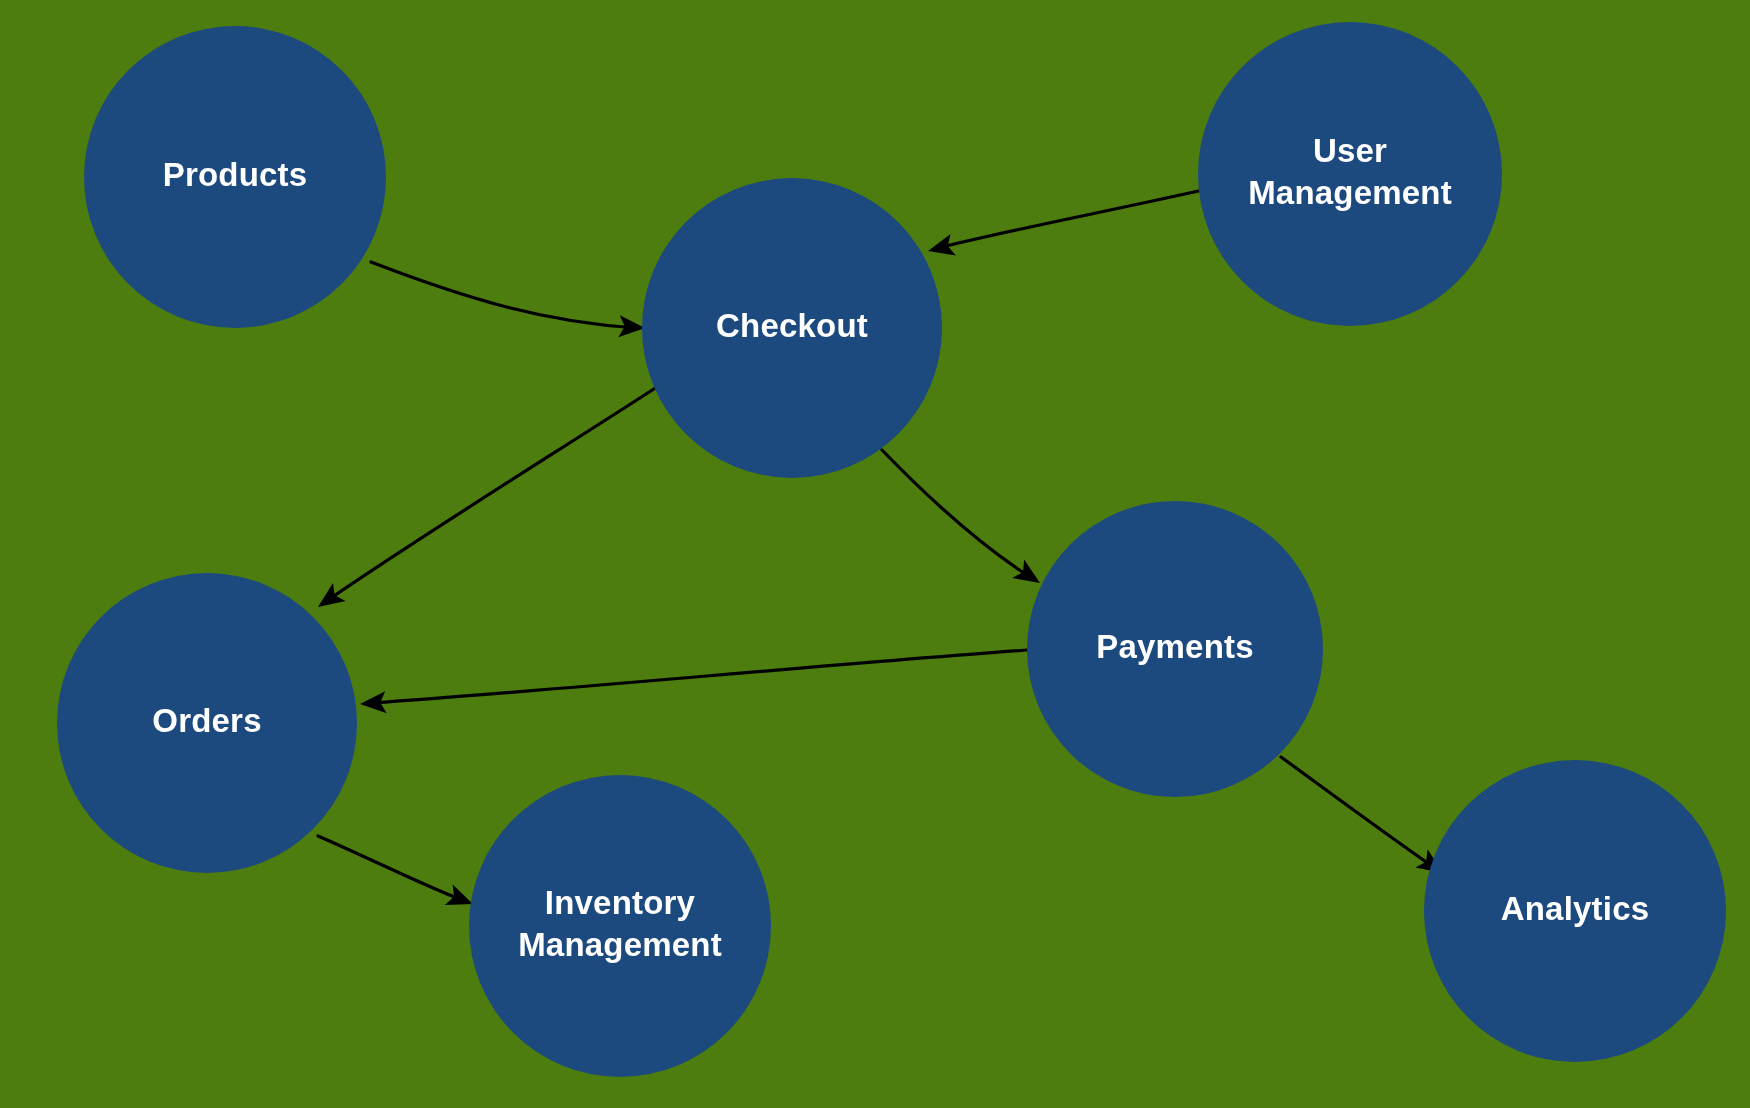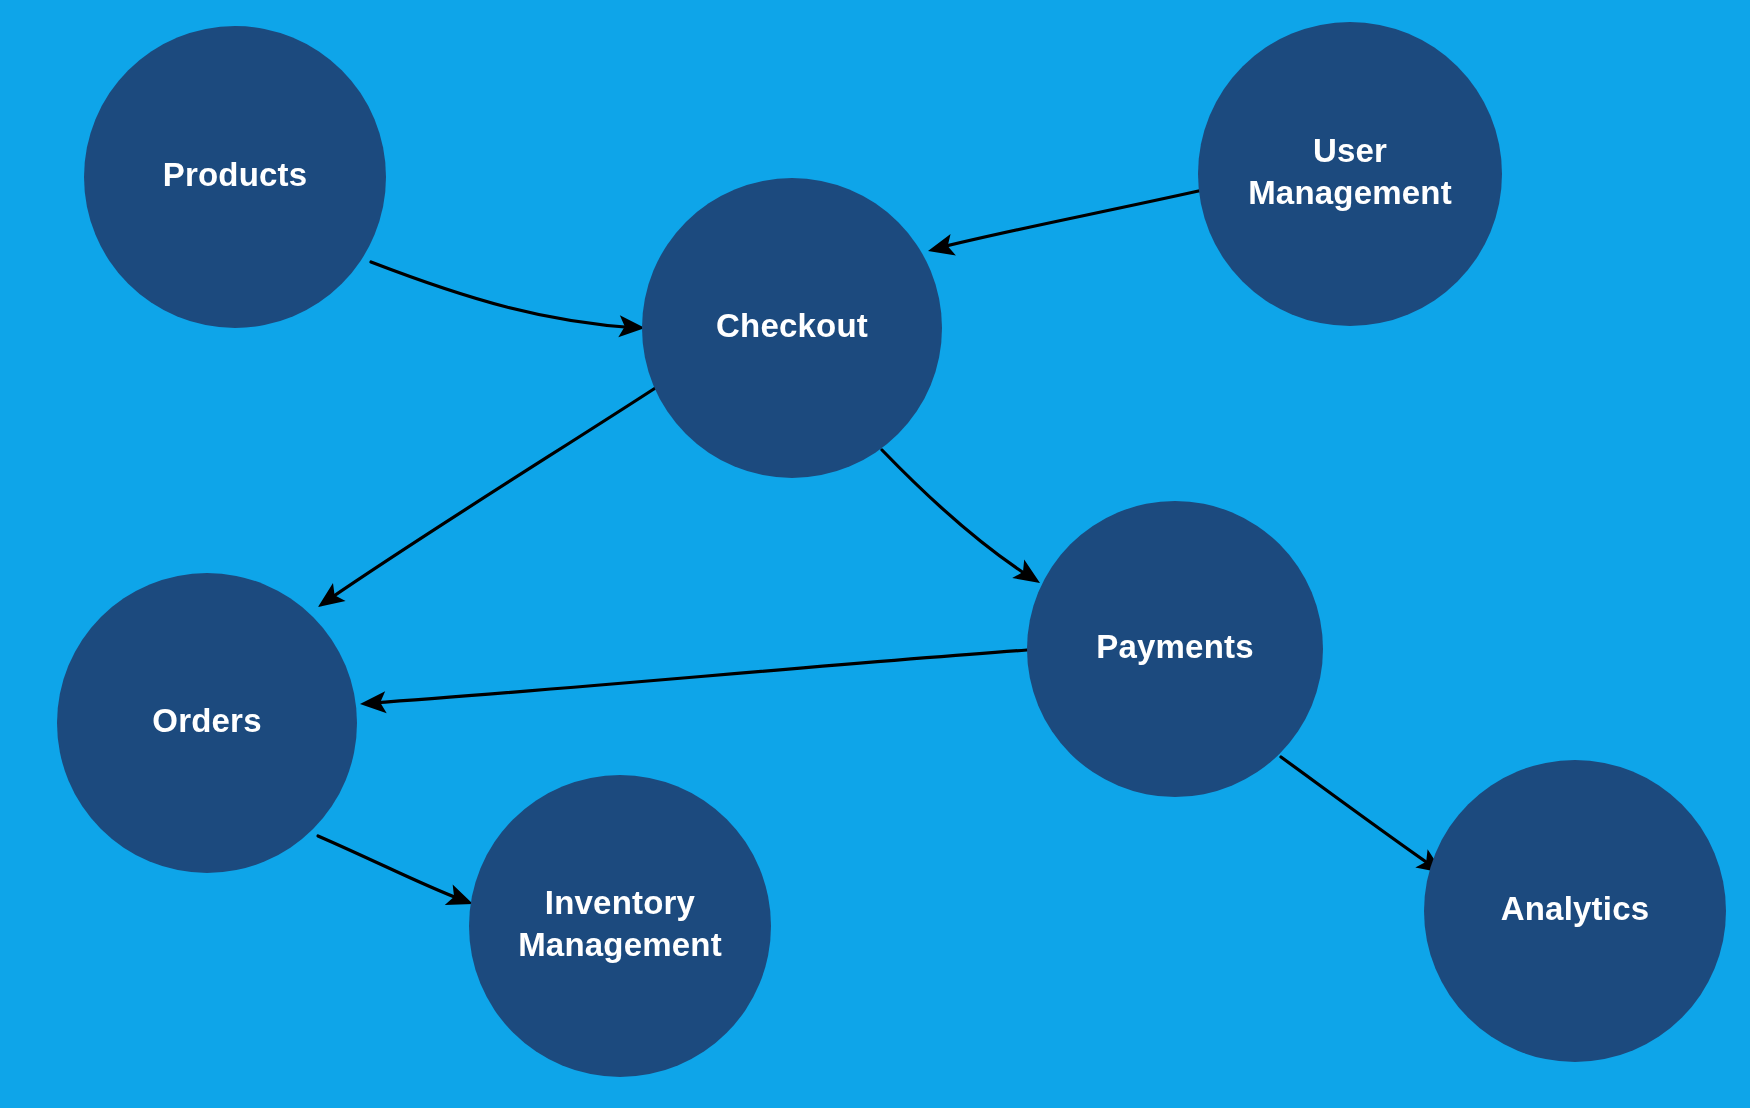--- a/index.html
+++ b/index.html
@@ -11,21 +11,21 @@
   body {
     width: 1750px;
     height: 1108px;
     overflow: hidden;
     font-family: "Liberation Sans", sans-serif;
   }
   #canvas-root {
     position: relative;
     width: 1750px;
     height: 1108px;
-    background: #0ea5e9;
+    background: #4d7c0f;
   }
   svg#graph {
     position: absolute;
     top: 0;
     left: 0;
     width: 1750px;
     height: 1108px;
     display: block;
   }
   .node-circle {

